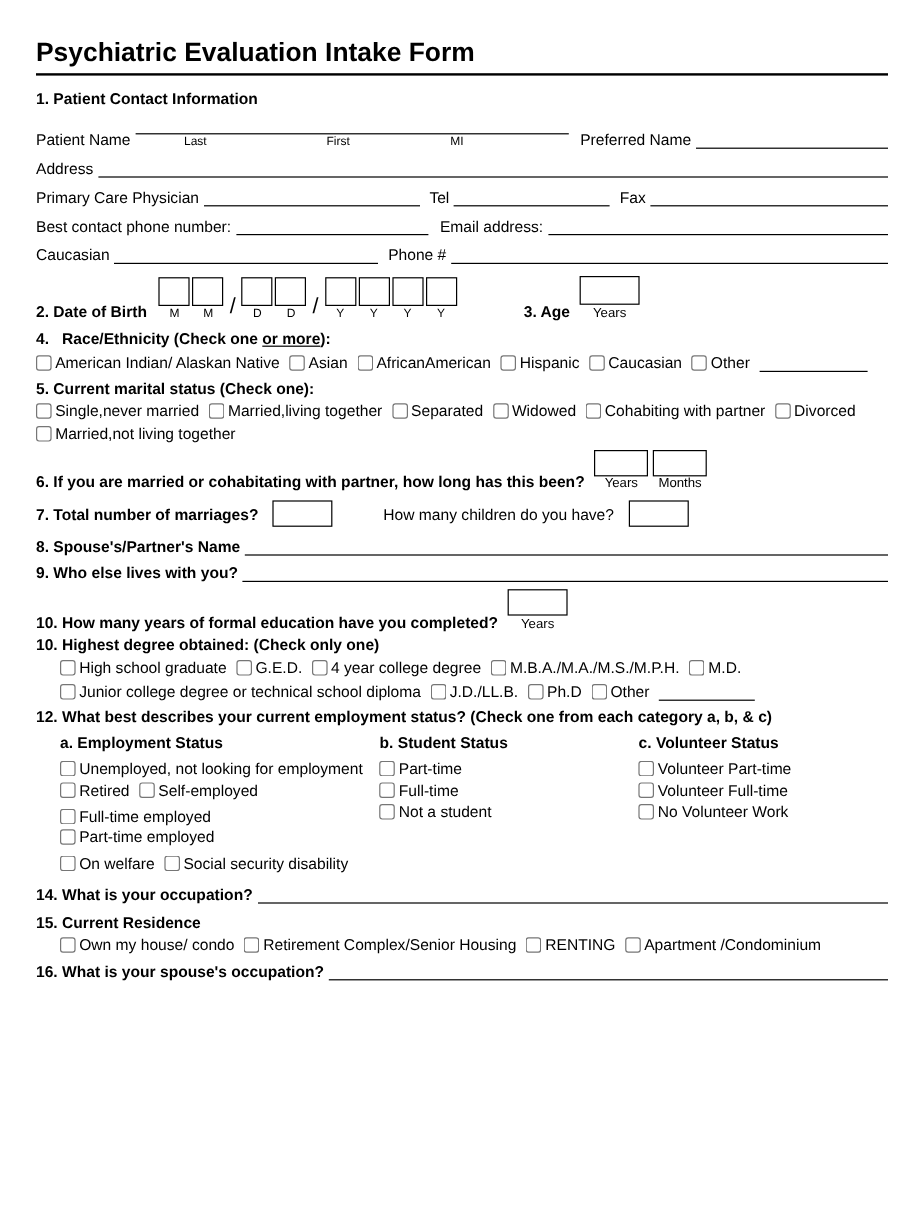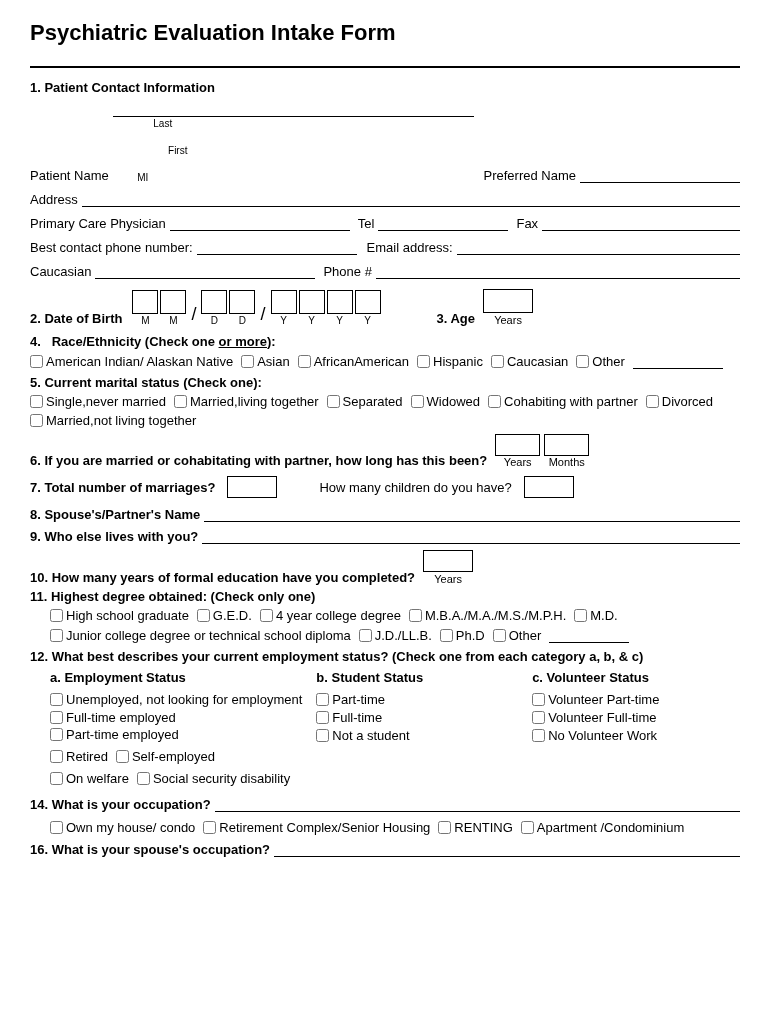--- a/index.html
+++ b/index.html
@@ -9,23 +9,24 @@
       background: #fff;
       color: #000;
       width: 770px;
       min-height: 1024px;
       padding: 20px 30px;
     }
     .header {
       display: flex;
       justify-content: space-between;
       align-items: flex-end;
-      padding-bottom: 20px;
+      padding-bottom: 4px;
       border-bottom: 2px solid #000;
       margin-bottom: 12px;
+      margin-top: 11px;
     }
     .form-title {
       font-size: 22px;
       font-weight: bold;
     }
     .logo {
       font-size: 24px;
       font-family: Georgia, serif;
       letter-spacing: 2px;
       font-variant: small-caps;
@@ -133,23 +134,22 @@
       flex-direction: column;
       gap: 3px;
     }
     .date-input-box {
       border: 1px solid #000;
       width: 26px;
       height: 24px;
     }
     .name-sub-labels {
       display: flex;
-      gap: 16px;
+      gap: 4px;
       margin-top: 1px;
-      flex-direction: column;
     }
     .name-sub {
       font-size: 10px;
       text-align: center;
     }
   </style>
 </head>
 <body>
 
 <div class="header">
@@ -363,21 +363,21 @@
 
 <div style="margin-bottom:4px; display:flex; align-items:flex-end; gap:8px;">
   <span style="font-weight:bold;">10.  How many years of formal education have you completed?</span>
   <div style="display:flex; flex-direction:column; align-items:center;">
     <div class="edu-input"></div>
     <span class="years-label">Years</span>
   </div>
 </div>
 
 <div style="margin-bottom:6px;">
-  <div style="font-weight:bold; margin-bottom:4px;">11.  Highest degree obtained: (Check only one)</div>
+  <div style="font-weight:bold; margin-bottom:4px;">10.  Highest degree obtained: (Check only one)</div>
   <div class="row-wrap indent">
     <label class="checkbox-item">
         <input type="checkbox" style=""> 
         <span>High school graduate</span>
       </label>
     <label class="checkbox-item">
         <input type="checkbox" style=""> 
         <span>G.E.D.</span>
       </label>
     <label class="checkbox-item">
@@ -417,43 +417,43 @@
 <div style="margin-bottom:6px;">
   <div style="font-weight:bold; margin-bottom:6px;">12. What best describes your current employment status? (Check one from each category a, b, &amp; c)</div>
   <div class="employment-grid">
 
     <div class="emp-col">
       <span class="emp-col-title">a.  Employment Status</span>
       <label class="checkbox-item">
           <input type="checkbox" style=""> 
           <span>Unemployed, not looking for employment</span>
         </label>
+      <div class="row-wrap" style="gap:2px;">
+        <label class="checkbox-item">
+            <input type="checkbox" style=""> 
+            <span>Retired</span>
+          </label>
+        <label class="checkbox-item">
+            <input type="checkbox" style=""> 
+            <span>Self-employed</span>
+          </label>
+      </div>
       <div class="row-wrap" style="gap:2px;">
         <label class="checkbox-item">
             <input type="checkbox" style=""> 
             <span>Full-time employed</span>
           </label>
         <label class="checkbox-item">
             <input type="checkbox" style=""> 
             <span>Part-time employed</span>
           </label>
       </div>
       <div class="row-wrap" style="gap:2px;">
         <label class="checkbox-item">
             <input type="checkbox" style=""> 
-            <span>Retired</span>
-          </label>
-        <label class="checkbox-item">
-            <input type="checkbox" style=""> 
-            <span>Self-employed</span>
-          </label>
-      </div>
-      <div class="row-wrap" style="gap:2px;">
-        <label class="checkbox-item">
-            <input type="checkbox" style=""> 
             <span>On welfare</span>
           </label>
         <label class="checkbox-item">
             <input type="checkbox" style=""> 
             <span>Social security disability</span>
           </label>
       </div>
     </div>
 
     <div class="emp-col">
@@ -489,20 +489,21 @@
     </div>
   </div>
 </div>
 
 <div class="field-row" style="margin-bottom:8px;">
   <span style="font-weight:bold;">14. What is your occupation?</span>
   <input type="text" class="underline-field" style="flex: 1 1 0%; margin-left: 4px;">
 </div>
 
 <div style="margin-bottom:6px;">
+  <div style="font-weight:bold; margin-bottom:4px;">15. Current Residence</div>
   <div class="row-wrap indent">
     <label class="checkbox-item">
         <input type="checkbox" style=""> 
         <span>Own my house/ condo</span>
       </label>
     <label class="checkbox-item">
         <input type="checkbox" style=""> 
         <span>Retirement Complex/Senior Housing</span>
       </label>
     <label class="checkbox-item">

